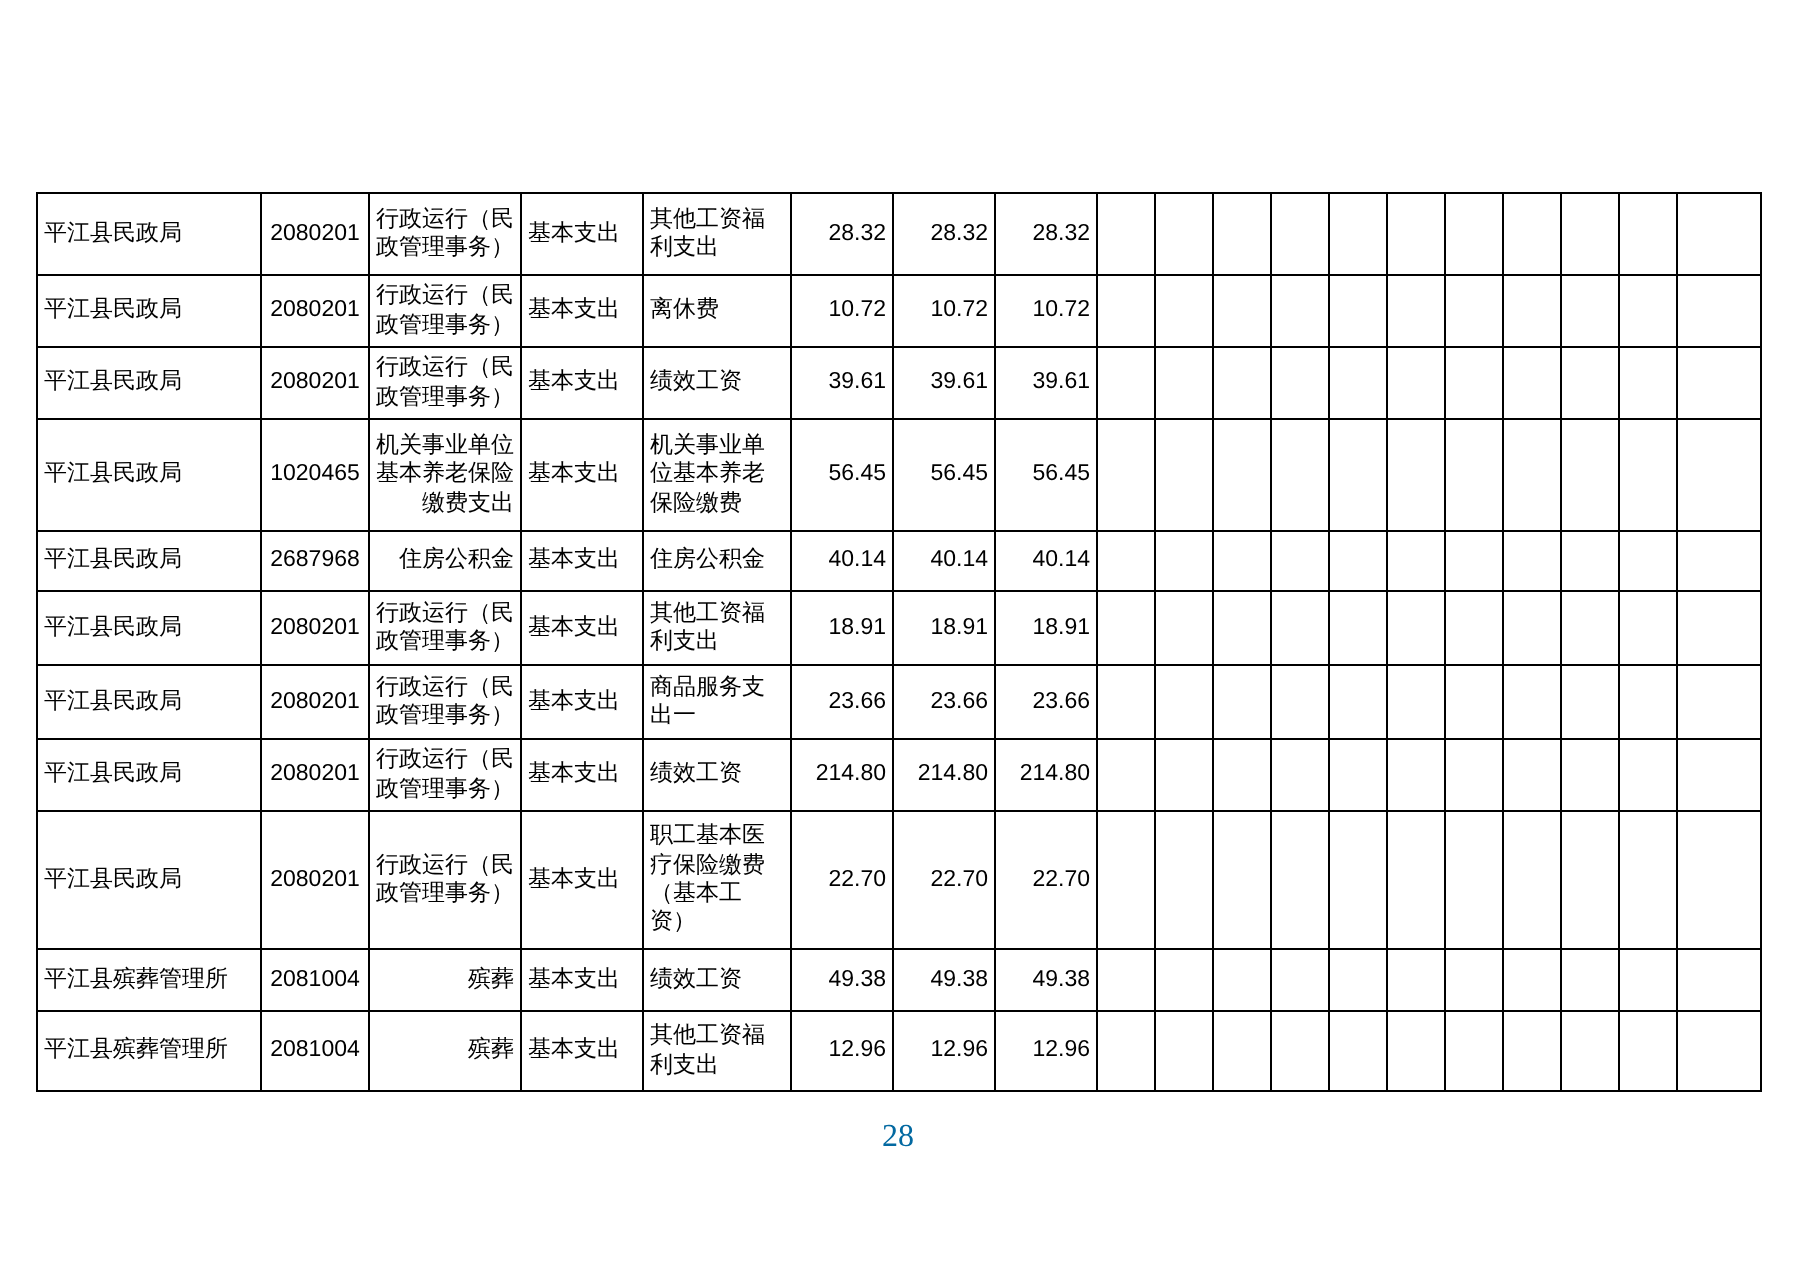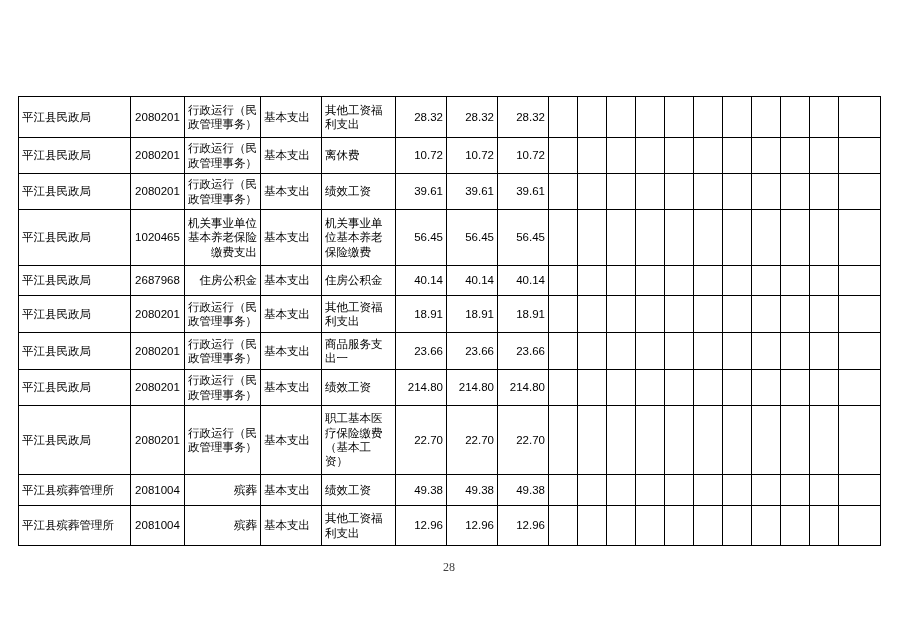--- a/index.html
+++ b/index.html
@@ -70,23 +70,23 @@
   }
   td.blank {
     text-align: center;
   }
   .page-number {
     position: absolute;
     top: 560px;
     left: 0;
     width: 898px;
     text-align: center;
-    font-size: 12px;
+    font-size: 16px;
     font-family: "Liberation Serif", serif;
-    color: #404040;
+    color: #0369a1;
   }
 </style>
 </head>
 <body>
 
 <div class="page">
 
   <div class="table-wrap">
     <table class="budget">
       <colgroup>

